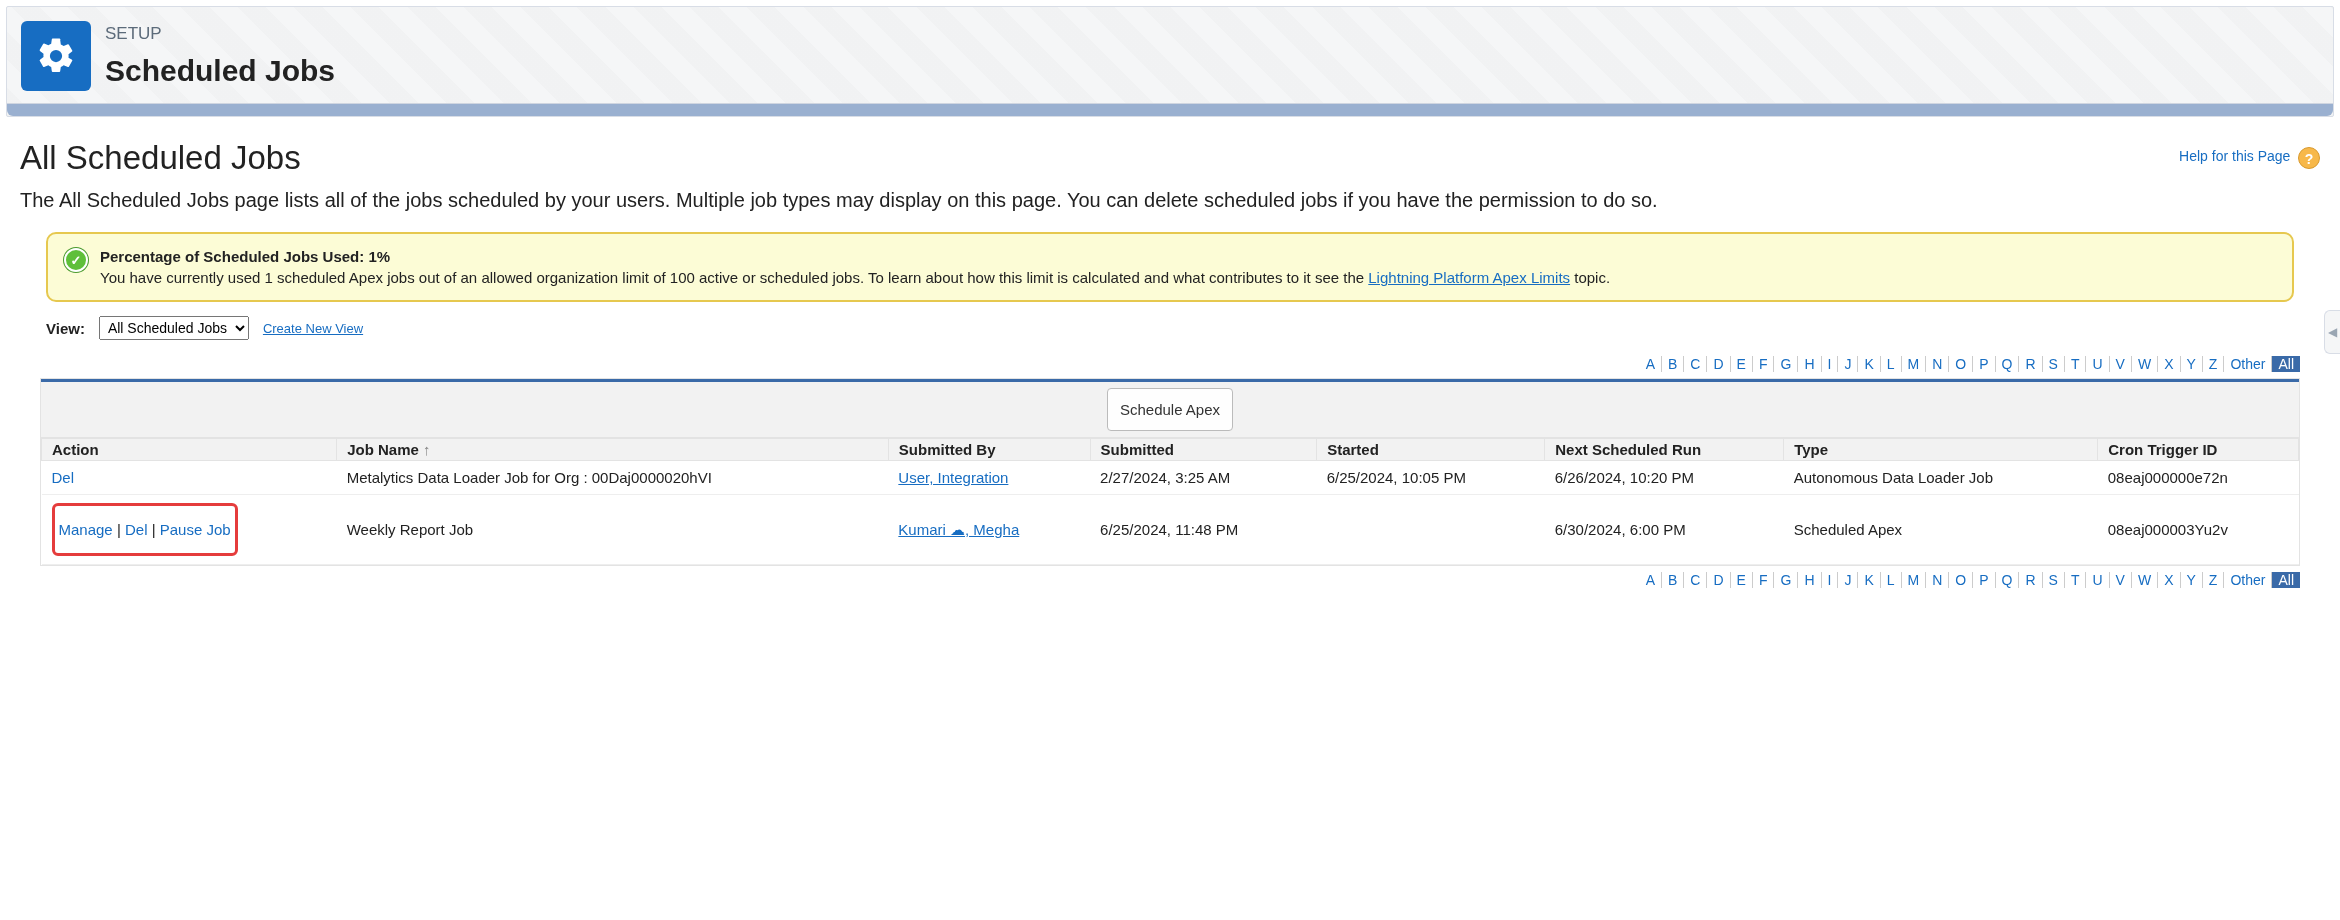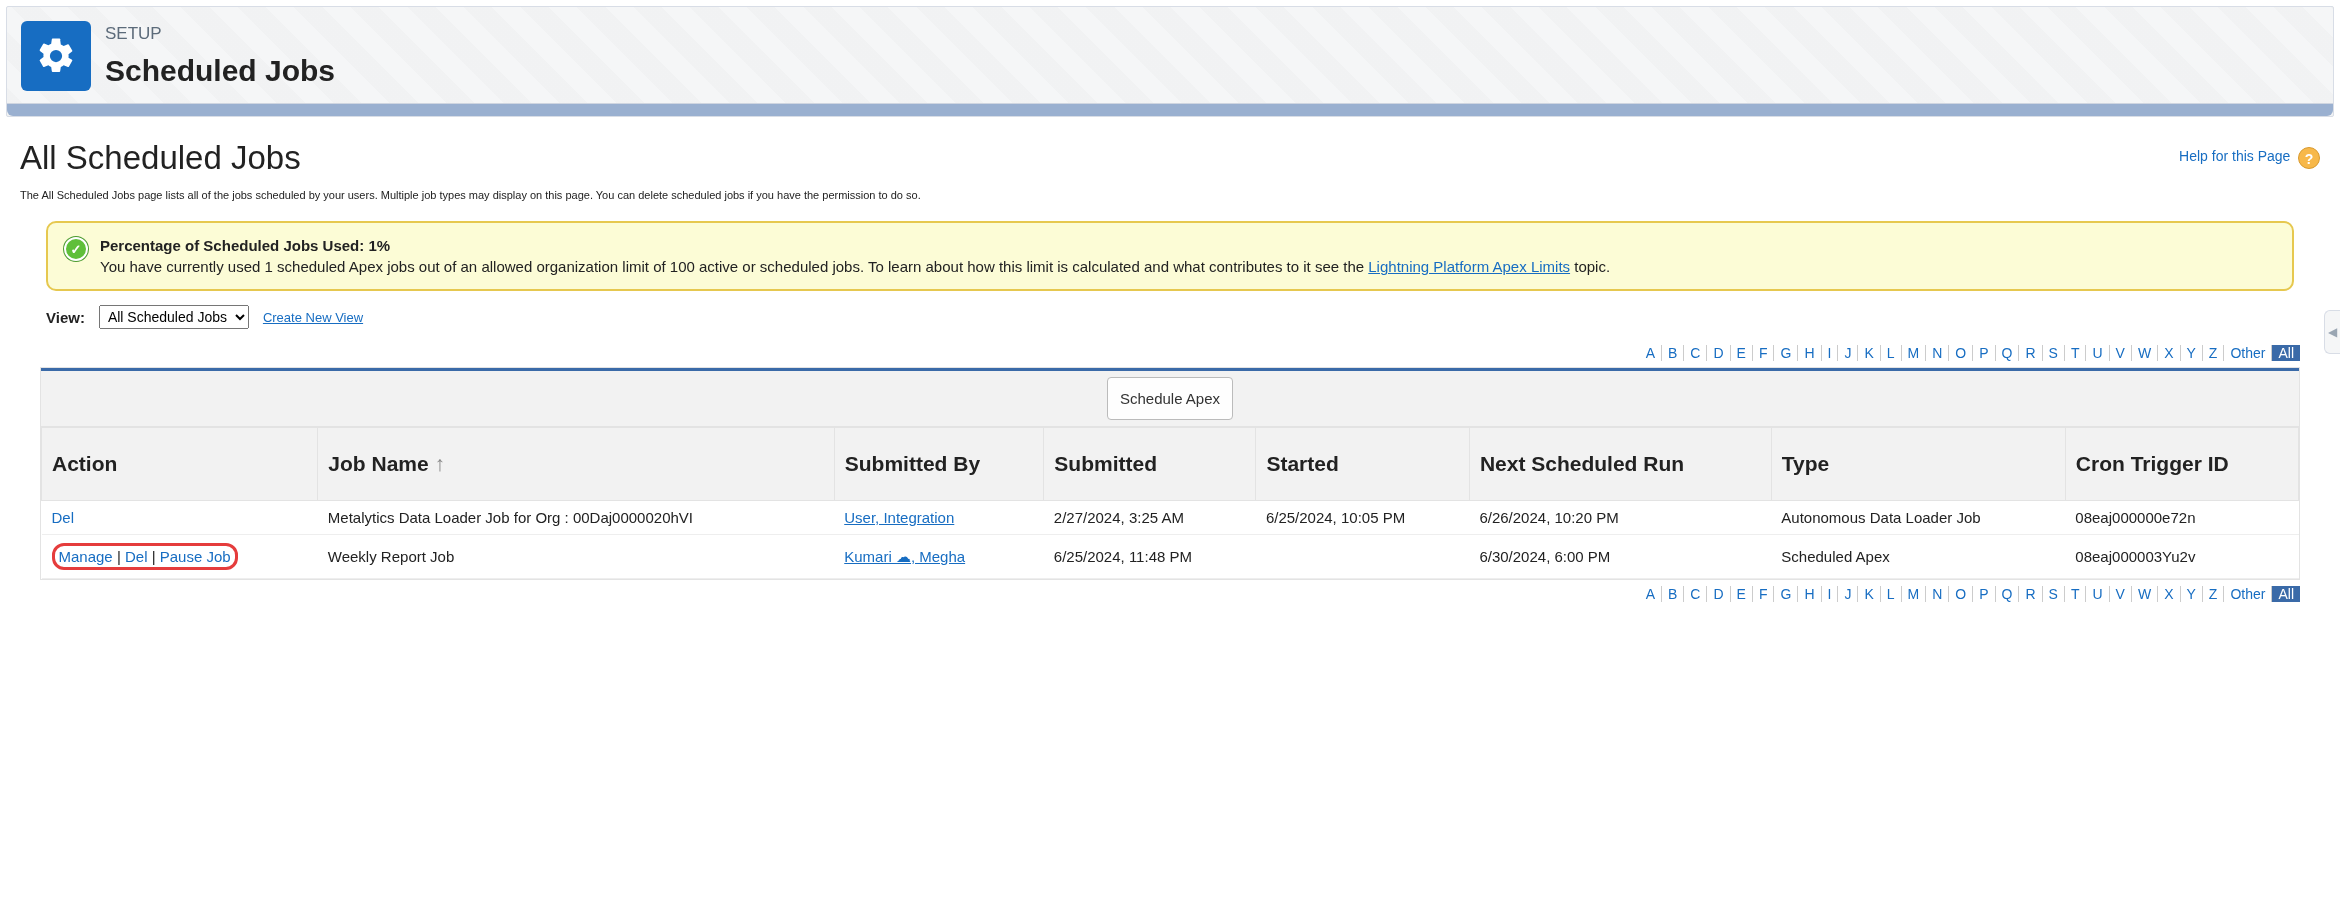--- a/index.html
+++ b/index.html
@@ -9,40 +9,40 @@
 .header-row { display: flex; align-items: center; gap: 14px; }
 .gear-tile { width: 70px; height: 70px; background: #176dc2; border-radius: 6px; display: flex; align-items: center; justify-content: center; }
 .gear-tile svg { fill: white; width: 42px; height: 42px; }
 .header-text .setup-label { color: #5c6b7a; font-size: 17px; font-weight: 500; }
 .header-text .title { font-size: 30px; font-weight: 700; color: #222; margin-top: 10px; }
 .content { padding: 16px 20px; }
 .page-title { font-size: 33px; font-weight: 500; color:#222; }
 .page-title-row { display:flex; justify-content:space-between; align-items:center; margin-bottom:12px; }
 .help-link { color:#176dc2; font-size:14px; text-decoration:none; cursor:pointer; }
 .help-icon { display:inline-block; width:22px; height:22px; background:#f7b84a; border-radius:50%; color:#fff; text-align:center; line-height:22px; font-weight:bold; font-size:14px; border:1px solid #d99a2e; vertical-align:middle; margin-left:4px; }
-.description { font-size:11px; color:#222; margin-bottom:20px; }
+.description { font-size:20px; color:#222; margin-bottom:20px; }
 .info-box { display:flex; align-items:flex-start; gap:12px; background:#fcfcd6; border:2px solid #e6c84f; border-radius:10px; padding:12px 16px; margin:0 26px 14px 26px; }
 .check-icon { width:24px; height:24px; border-radius:50%; background:#5fbf3a; border:2px solid #fff; box-shadow:0 0 0 1px #4a9a2e; display:flex; align-items:center; justify-content:center; color:#fff; font-weight:bold; flex-shrink:0; margin-top:2px; }
 .info-text { font-size:15px; color:#222; line-height:1.4; }
 .info-text a, .view-row a, .text-link { color:#176dc2; text-decoration:underline; cursor:pointer; }
 .view-row { display:flex; align-items:center; gap:14px; padding:0 26px; margin-bottom:16px; }
 .view-row label { font-weight:700; font-size:15px; }
 .view-row select { font-size:14px; padding:2px 4px; }
 .alpha-row { display:flex; justify-content:flex-end; gap:0; padding:0 20px; font-size:14px; color:#176dc2; }
 .alpha-row span { padding:0 6px; border-right:1px solid #ccc; cursor:pointer; }
 .alpha-row span:last-child { border-right:none; }
 .alpha-row .active { background:#3a6aa8; color:#fff; padding:0 6px; }
 .table-wrap { margin:6px 20px; border:1px solid #e3e3e3; }
 .schedule-btn-row { background:#f2f2f2; text-align:center; padding:6px; border-bottom:1px solid #e3e3e3; border-top:3px solid #3a6aa8; }
 .schedule-btn { font-size:15px; padding:12px 12px; background:#fefefe; border:1px solid #bbb; border-radius:4px; cursor:pointer; color:#333; }
 table { width:100%; border-collapse:collapse; }
-th { text-align:left; font-weight:700; font-size:21px; padding:24px 10px; background:#f2f2f2; border:1px solid #e3e3e3; }
+th { text-align:left; font-weight:700; font-size:15px; padding:2px 10px; background:#f2f2f2; border:1px solid #e3e3e3; }
 td { padding:8px 10px; font-size:15px; border:1px solid #eee; border-left:none; border-right:none; }
 td.action a { color:#176dc2; text-decoration:none;margin-top:32px; }
-.highlight-box { border:3px solid #e53c3c; border-radius:12px; padding:2px 4px; display:inline-block; }
+.highlight-box { border:3px solid #e53c3c; border-radius:6px; padding:15px 4px; display:inline-block; }
 .sort-arrow { color:#888; }
 .footer-alpha { margin-top:4px; }
 .side-handle { position:fixed; right:0; top:310px; width:16px; height:44px; background:#f5f6f7; border:1px solid #d8dde6; border-right:none; border-top-left-radius:6px; border-bottom-left-radius:6px; display:flex; align-items:center; justify-content:center; color:#9aa6b3; font-size:12px; }
 </style>
 </head>
 <body>
 
 <div class="page-header-outer">
   <div class="header-row">
     <div class="gear-tile">

